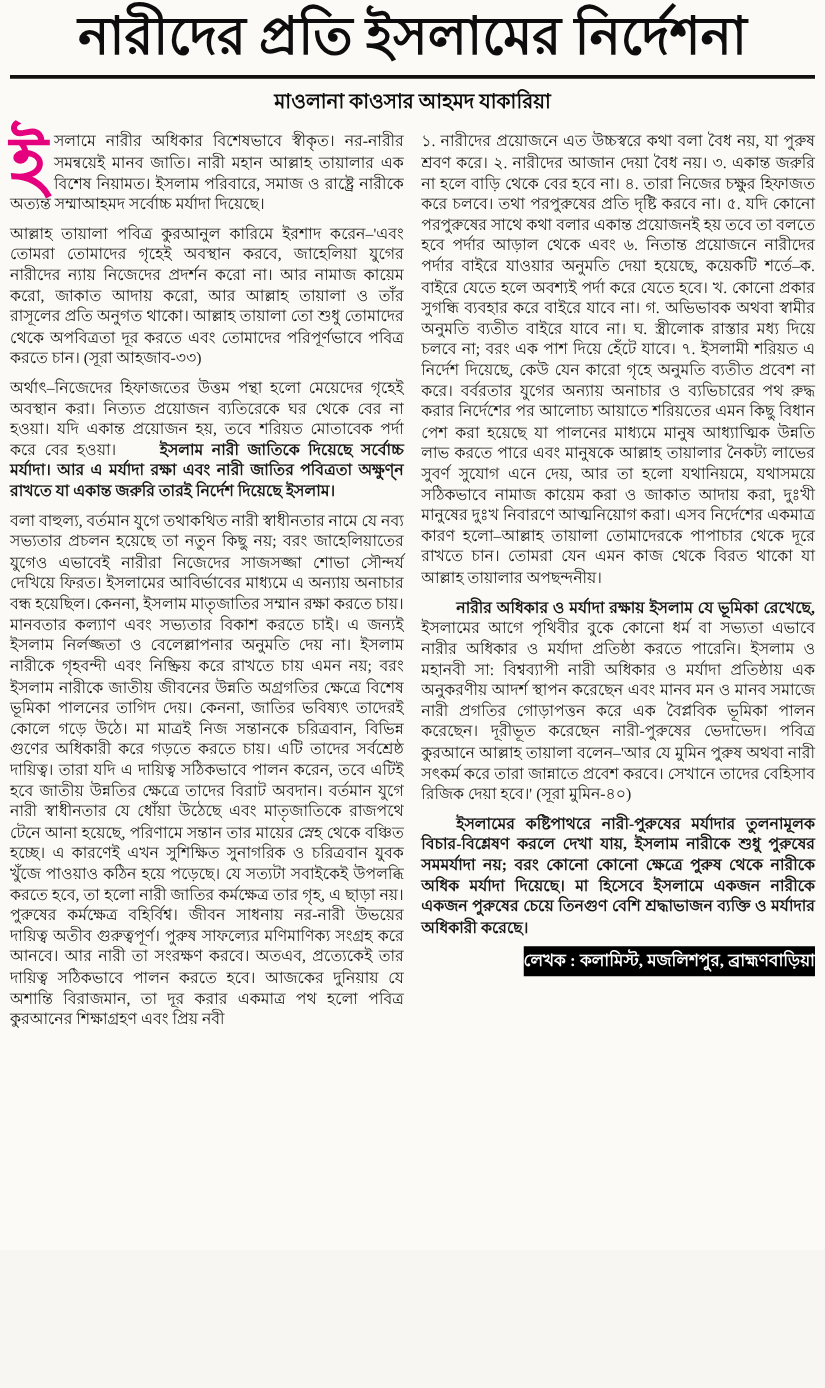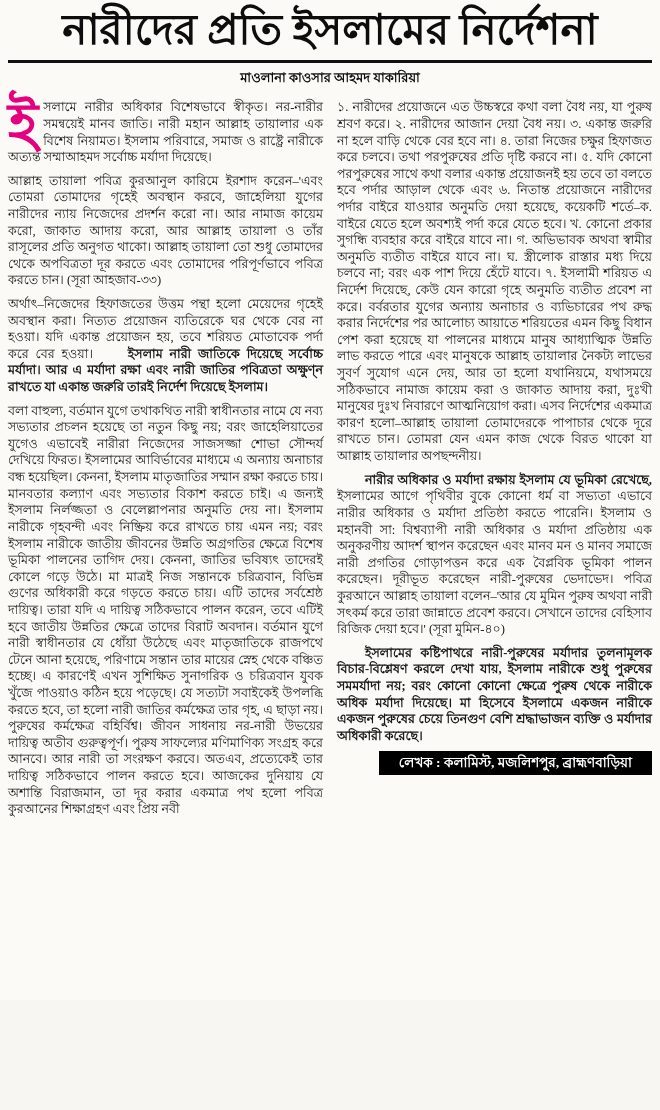--- a/index.html
+++ b/index.html
@@ -27,21 +27,21 @@
     color: #0d0d0d;
     letter-spacing: 0px;
   }
   .title-divider {
     border: 0;
     border-top: 3px solid #111;
     margin: 6px 0 5px 0;
   }
   .byline {
     text-align: center;
-    font-size: 13px;
+    font-size: 16px;
     font-weight: bold;
     color: #0d0d0d;
     margin: 0 0 10px 0;
   }
   .columns {
     display: flex;
     gap: 14px;
     align-items: flex-start;
   }
   .col {
@@ -64,21 +64,21 @@
   .credit-wrap {
     text-align: right;
     margin-top: 6px;
   }
   .credit {
     display: inline-block;
     background: #000;
     color: #fff;
     font-weight: bold;
     font-size: 13.5px;
-    padding: 3px 20px;
+    padding: 3px 0;
   }
 </style>
 </head>
 <body>
 
 <div class="page">
 
   <header>
     <h1 class="headline">নারীদের প্রতি ইসলামের নির্দেশনা</h1>
     <hr class="title-divider">

